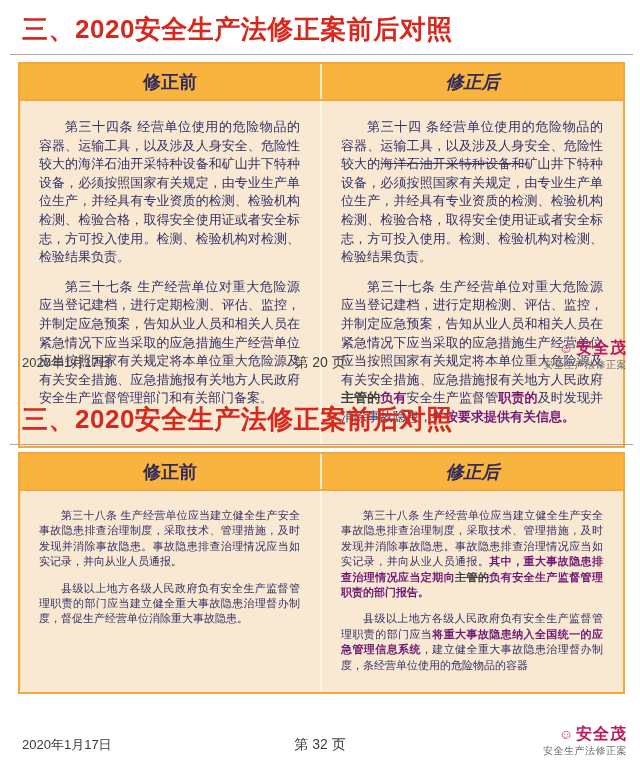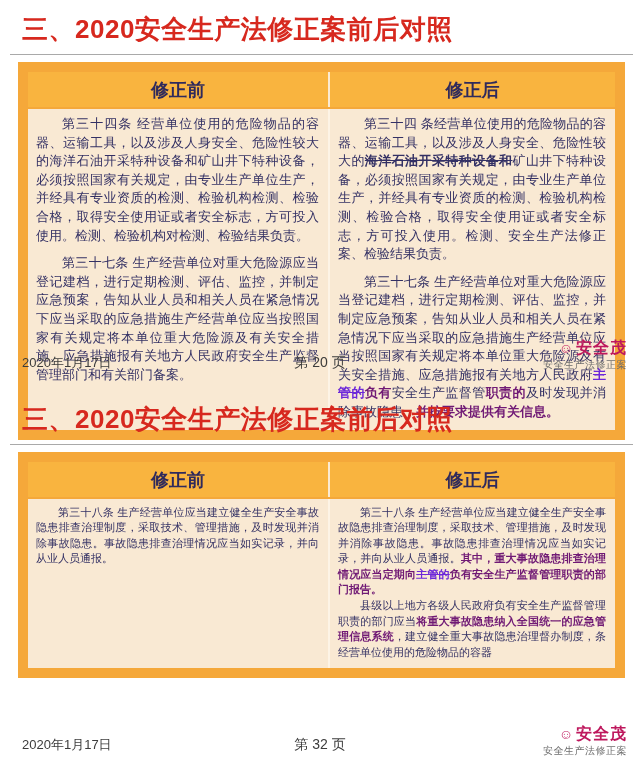--- a/index.html
+++ b/index.html
@@ -13,42 +13,42 @@
 
   .slide { position: relative; height: 382px; padding: 0 15px 0 18px; }
   .slide-title {
     margin: 0; color: #d7281e;
     font-size: 26px; font-weight: bold; letter-spacing: 0.5px;
     padding: 12px 0 7px 4px;
   }
   .slide--second .slide-title { padding-top: 20px; }
   .title-rule { border: none; border-top: 1px solid #a9a9a9; margin: 0 -8px 7px -8px; }
 
-  .cmp-table { background: #f5a83a; padding: 10px; }
+  .cmp-table { background: #f5a83a; padding: 2px; }
   .thead { display: grid; grid-template-columns: 300px 1fr; background: #f9b43f; }
   .th {
     height: 35px; display: flex; align-items: center; justify-content: center;
     color: #2f2a5c; font-size: 18px; font-weight: bold;
   }
-  .thead .th + .th { border-left: 2px solid #fbead2; }
+  .thead .th + .th { border-left: 2px solid #fbead2; font-style: italic; }
   .tbody { display: grid; grid-template-columns: 300px 1fr; background: #f9e9d3; margin-top: 2px; }
   .td { padding: 6px 9px 8px 8px; color: #333064; text-align: justify; }
   .td + .td { border-left: 2px solid #fdf4e6; }
   .slide--first  .tbody { min-height: 242px; }
   .second-body   { min-height: 152px; }
   .slide--first  .td { font-size: 13px;   line-height: 18.6px; }
   .slide--second .td { font-size: 11px; line-height: 15.4px; }
-  .td p { margin: 0; text-indent: 2em; }
+  .td p { margin: 11px; text-indent: 2em; }
   .slide--first  .td p + p { margin-top: 9px; }
   .slide--second .td p + p { margin-top: 1px; }
 
   .run-normal {}
-  .run-del    { font-weight: bold; text-decoration: line-through; }
+  .run-del    { font-weight: normal; text-decoration: line-through; }
   .run-add    { color: #701a75; font-weight: bold; }
-  .run-adddel { color: #6d28d9; font-weight: bold; text-decoration: line-through; }
+  .run-adddel { color: #404040; font-weight: bold; text-decoration: line-through; }
 
   .footer-date {
     position: absolute; left: 22px; bottom: 10px;
     font-size: 13px; color: #3c3c3c;
   }
   .footer-page {
     position: absolute; left: 0; right: 0; bottom: 10px;
     text-align: center; font-size: 14px; color: #3c3c3c;
   }
   .watermark { position: absolute; right: 13px; bottom: 8px; text-align: right; line-height: 1.1; }
@@ -69,21 +69,21 @@
       <div class="thead">
         <div class="th">修正前</div>
         <div class="th">修正后</div>
       </div>
       <div class="tbody">
         <div class="td">
             <p><span class="run-normal">第三十四条  经营单位使用的危险物品的容器、运输工具，以及涉及人身安全、危险性较大的海洋石油开采特种设备和矿山井下特种设备，必须按照国家有关规定，由专业生产单位生产，并经具有专业资质的检测、检验机构检测、检验合格，取得安全使用证或者安全标志，方可投入使用。检测、检验机构对检测、检验结果负责。</span></p>
             <p><span class="run-normal">第三十七条  生产经营单位对重大危险源应当登记建档，进行定期检测、评估、监控，并制定应急预案，告知从业人员和相关人员在紧急情况下应当采取的应急措施生产经营单位应当按照国家有关规定将本单位重大危险源及有关安全措施、应急措施报有关地方人民政府安全生产监督管理部门和有关部门备案。</span></p>
           </div>
         <div class="td">
-            <p><span class="run-normal">第三十四 条经营单位使用的危险物品的容器、运输工具，以及涉及人身安全、危险性较大的</span><span class="run-del">海洋石油开采特种设备和</span><span class="run-normal">矿山井下特种设备，必须按照国家有关规定，由专业生产单位生产，并经具有专业资质的检测、检验机构检测、检验合格，取得安全使用证或者安全标志，方可投入使用。检测、安全生产法修正案、检验结果负责。</span></p>
+            <p><span class="run-normal">第三十四 条经营单位使用的危险物品的容器、运输工具，以及涉及人身安全、危险性较大的</span><span class="run-del">海洋石油开采特种设备和</span><span class="run-normal">矿山井下特种设备，必须按照国家有关规定，由专业生产单位生产，并经具有专业资质的检测、检验机构检测、检验合格，取得安全使用证或者安全标志，方可投入使用。检测、检验机构对检测、检验结果负责。</span></p>
             <p><span class="run-normal">第三十七条  生产经营单位对重大危险源应当登记建档，进行定期检测、评估、监控，并制定应急预案，告知从业人员和相关人员在紧急情况下应当采取的应急措施生产经营单位应当按照国家有关规定将本单位重大危险源及有关安全措施、应急措施报有关地方人民政府</span><span class="run-adddel">主管的</span><span class="run-add">负有</span><span class="run-normal">安全生产监督管</span><span class="run-add">职责的</span><span class="run-normal">及时发现并消除事故隐患，</span><span class="run-add">并按要求提供有关信息。</span></p>
           </div>
       </div>
     </div>
     <span class="footer-date">2020年1月17日</span>
     <span class="footer-page">第 20 页</span>
     <span class="watermark">
       <span class="wm-logo"><span class="wm-smiley">☺</span><span>安全茂</span></span>
       <span class="wm-sub">安全生产法修正案</span>
     </span>
@@ -93,20 +93,21 @@
     <h1 class="slide-title">三、2020安全生产法修正案前后对照</h1>
     <hr class="title-rule">
     <div class="cmp-table">
       <div class="thead">
         <div class="th">修正前</div>
         <div class="th">修正后</div>
       </div>
       <div class="tbody second-body">
         <div class="td">
             <p><span class="run-normal">第三十八条  生产经营单位应当建立健全生产安全事故隐患排查治理制度，采取技术、管理措施，及时发现并消除事故隐患。事故隐患排查治理情况应当如实记录，并向从业人员通报。</span></p>
+            <p><span class="run-normal">县级以上地方各级人民政府负有安全生产监督管理职责的部门应当建立健全重大事故隐患治理督办制度，督促生产经营单位消除重大事故隐患。</span></p>
           </div>
         <div class="td">
             <p><span class="run-normal">第三十八条  生产经营单位应当建立健全生产安全事故隐患排查治理制度，采取技术、管理措施，及时发现并消除事故隐患。事故隐患排查治理情况应当如实记录，并向从业人员通报。</span><span class="run-add">其中，重大事故隐患排查治理情况应当定期向</span><span class="run-adddel">主管的</span><span class="run-add">负有安全生产监督管理职责的部门报告。</span></p>
             <p><span class="run-normal">县级以上地方各级人民政府负有安全生产监督管理职责的部门应当</span><span class="run-add">将重大事故隐患纳入全国统一的应急管理信息系统</span><span class="run-normal">，建立健全重大事故隐患治理督办制度，条经营单位使用的危险物品的容器</span></p>
           </div>
       </div>
     </div>
     <span class="footer-date">2020年1月17日</span>
     <span class="footer-page">第 32 页</span>
     <span class="watermark">

